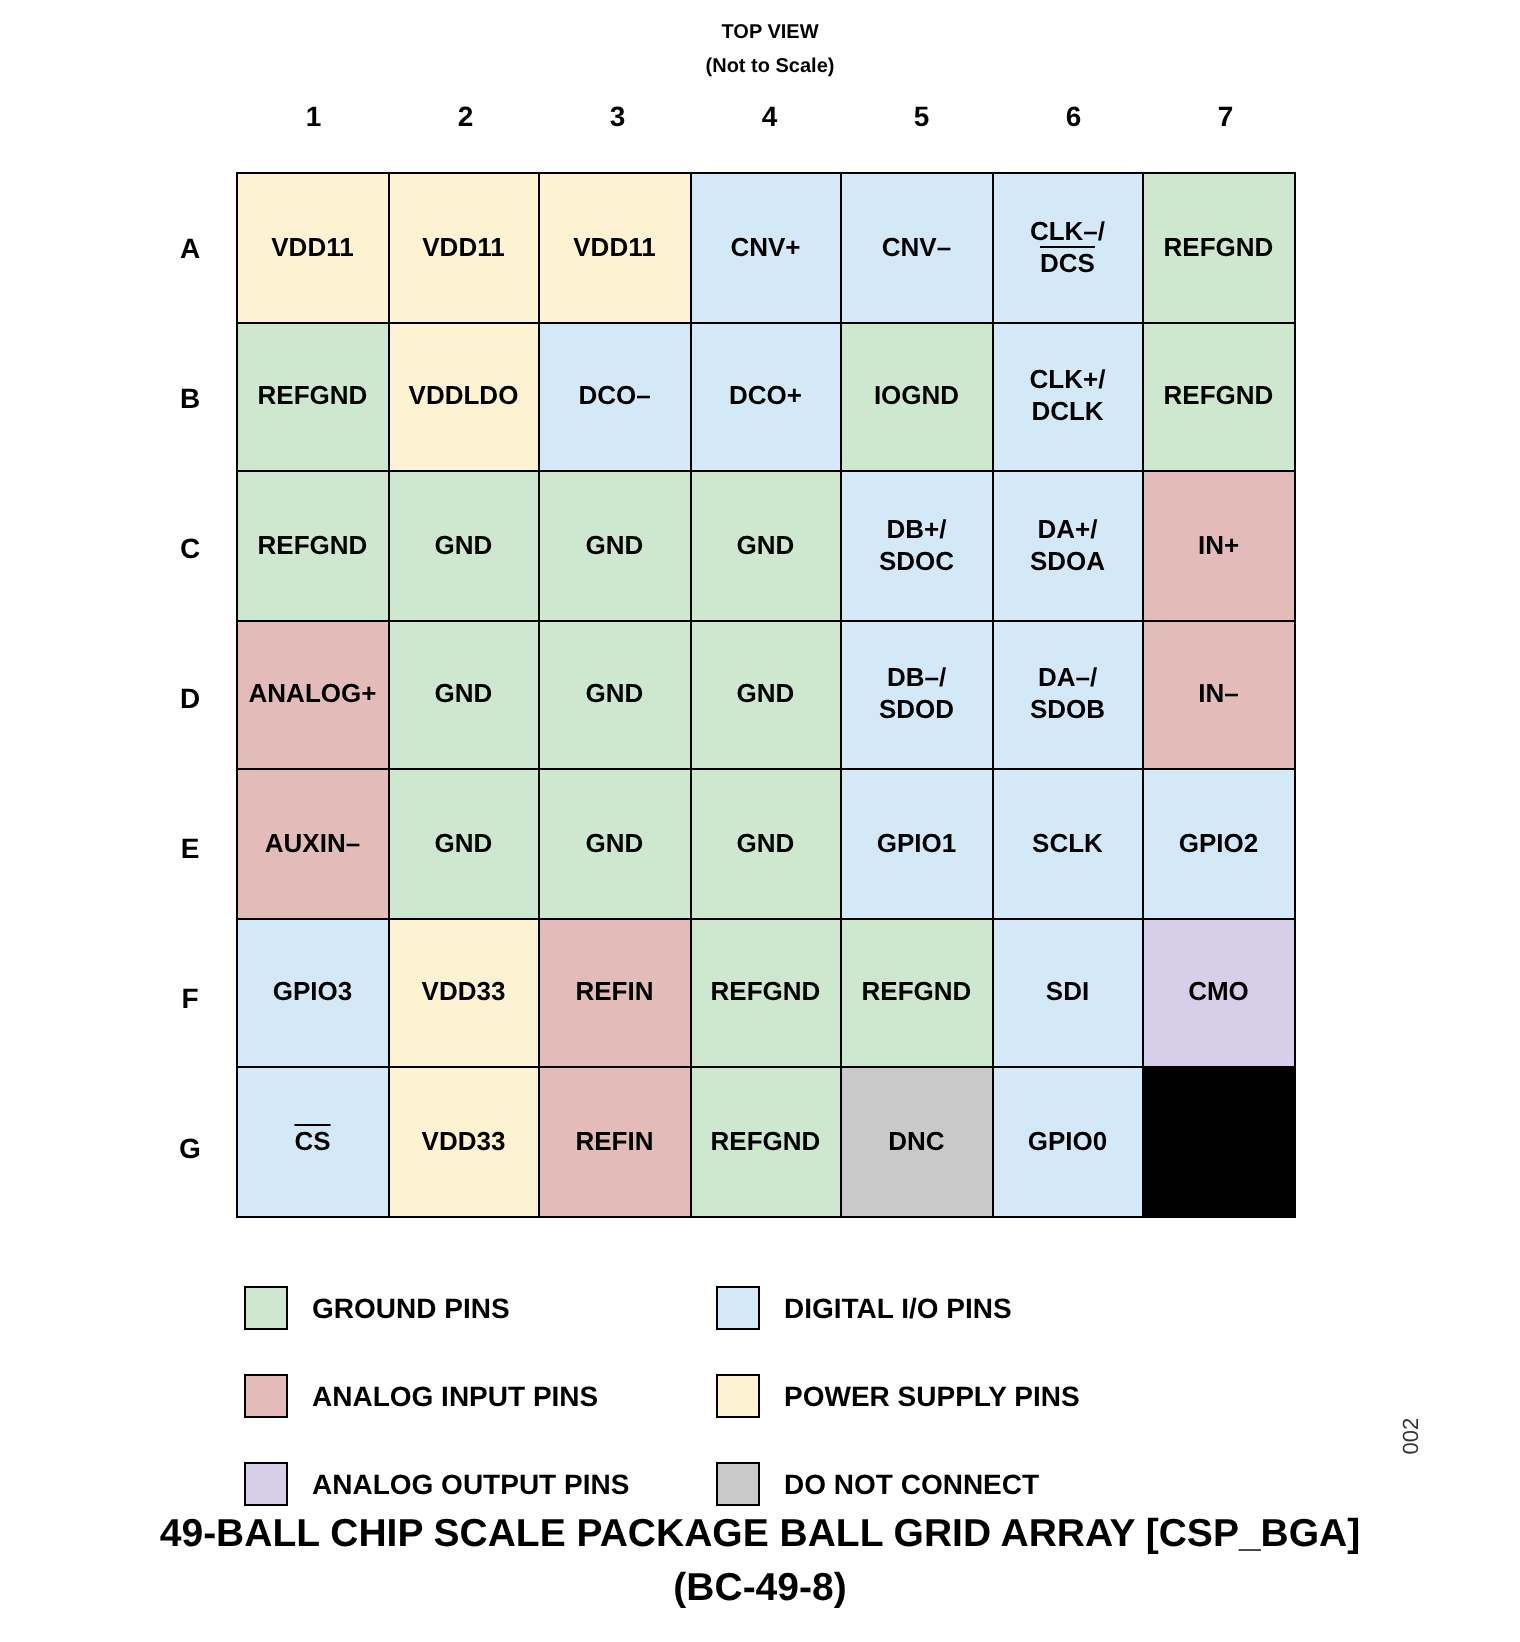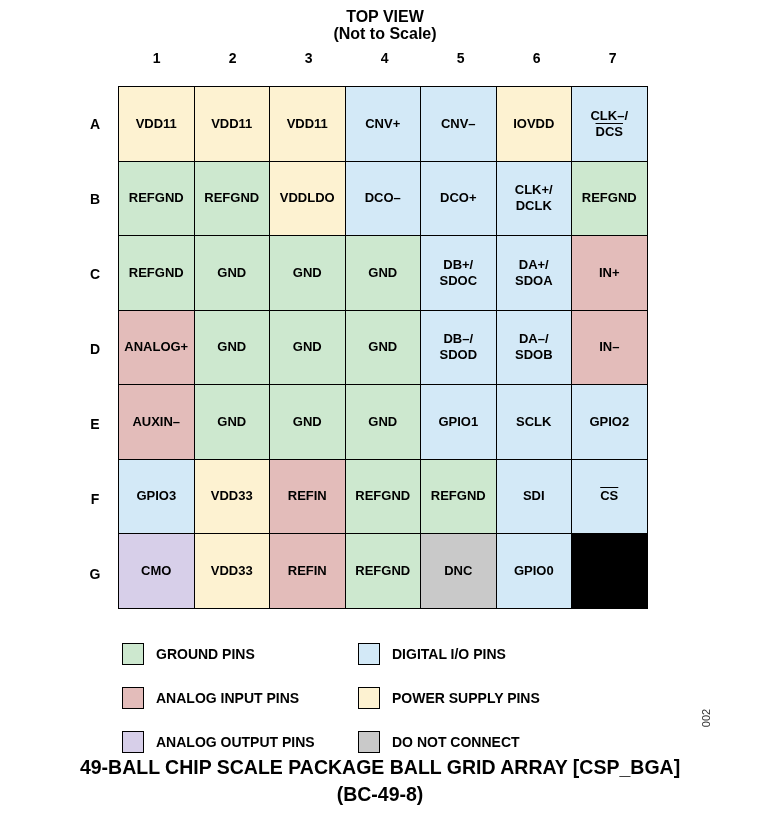--- a/index.html
+++ b/index.html
@@ -1,20 +1,20 @@
 <!DOCTYPE html>
 <html style="--c-ground: #cde8cf; --c-digital: #d3e9f7; --c-analog_input: #e3bcba; --c-power: #fdf2d1; --c-analog_output: #d7cfe9; --c-dnc: #c9c9c9;"><head>
 <meta charset="utf-8">
 <style>
   html,body{margin:0;padding:0;background:#fff;}
   .page{position:relative;width:760px;height:821px;background:#fff;
         font-family:"Liberation Sans",sans-serif;color:#000;overflow:hidden;}
 
   .top-title{position:absolute;top:8px;left:118px;width:534px;text-align:center;
-             font-weight:bold;font-size:16px;line-height:17px;}
+             font-weight:bold;font-size:10px;line-height:17px;}
 
   .col-headers{position:absolute;top:50px;left:118px;display:grid;
                grid-template-columns:repeat(7,74.5px);gap:1.5px;padding-left:1.5px;}
   .col-header{text-align:center;font-weight:bold;font-size:14px;}
 
   .row-labels{position:absolute;top:86px;left:80px;display:grid;
               grid-auto-rows:73.5px;gap:1.5px;padding-top:1.5px;width:30px;}
   .row-label{display:flex;align-items:center;justify-content:center;
              font-weight:bold;font-size:14px;}
 
@@ -84,42 +84,42 @@
       </div>
       <div class="cell t-power">
         <div class="cell-line">VDD11</div>
       </div>
       <div class="cell t-digital">
         <div class="cell-line">CNV+</div>
       </div>
       <div class="cell t-digital">
         <div class="cell-line">CNV–</div>
       </div>
-      <div class="cell t-power">
-        <div class="cell-line">IOVDD</div>
-      </div>
       <div class="cell t-digital">
         <div class="cell-line">CLK–/</div>
         <div class="cell-line overline">DCS</div>
       </div>
       <div class="cell t-ground">
         <div class="cell-line">REFGND</div>
       </div>
       <div class="cell t-ground">
         <div class="cell-line">REFGND</div>
       </div>
       <div class="cell t-power">
         <div class="cell-line">VDDLDO</div>
       </div>
       <div class="cell t-digital">
         <div class="cell-line">DCO–</div>
       </div>
       <div class="cell t-digital">
         <div class="cell-line">DCO+</div>
       </div>
+      <div class="cell t-ground">
+        <div class="cell-line">IOGND</div>
+      </div>
       <div class="cell t-digital">
         <div class="cell-line">CLK+/</div>
         <div class="cell-line">DCLK</div>
       </div>
       <div class="cell t-ground">
         <div class="cell-line">REFGND</div>
       </div>
       <div class="cell t-ground">
         <div class="cell-line">REFGND</div>
       </div>
@@ -198,25 +198,25 @@
       </div>
       <div class="cell t-ground">
         <div class="cell-line">REFGND</div>
       </div>
       <div class="cell t-ground">
         <div class="cell-line">REFGND</div>
       </div>
       <div class="cell t-digital">
         <div class="cell-line">SDI</div>
       </div>
-      <div class="cell t-digital">
-        <div class="cell-line overline">CS</div>
-      </div>
       <div class="cell t-analog_output">
         <div class="cell-line">CMO</div>
+      </div>
+      <div class="cell t-digital">
+        <div class="cell-line overline">CS</div>
       </div>
       <div class="cell t-power">
         <div class="cell-line">VDD33</div>
       </div>
       <div class="cell t-analog_input">
         <div class="cell-line">REFIN</div>
       </div>
       <div class="cell t-ground">
         <div class="cell-line">REFGND</div>
       </div>

